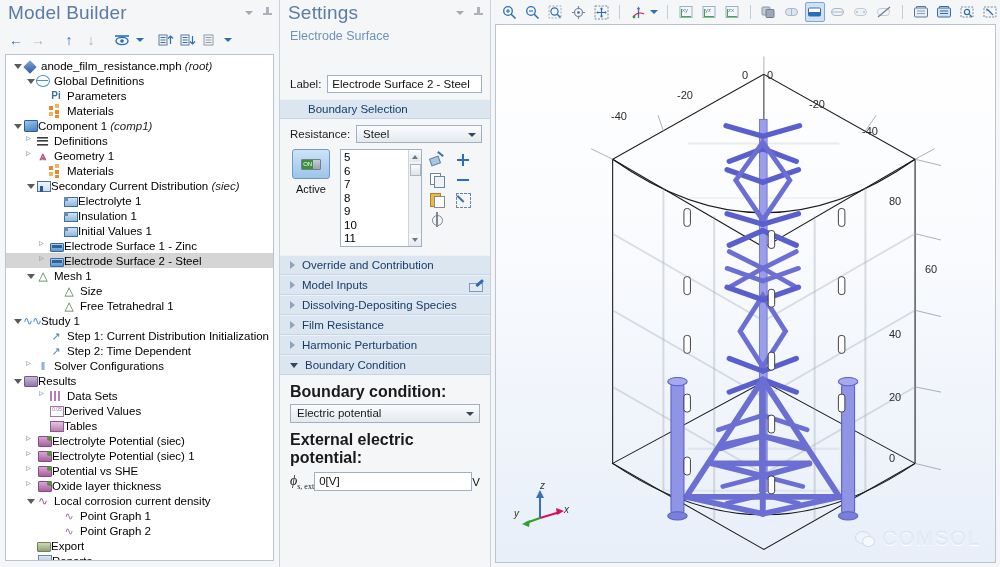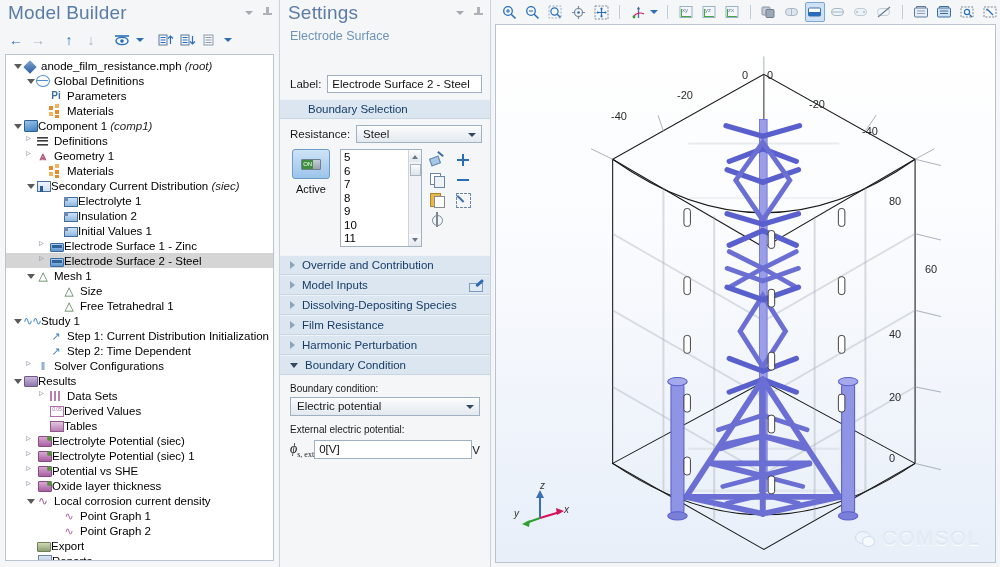--- a/index.html
+++ b/index.html
@@ -204,21 +204,21 @@
   .copy-ic::after{content:"";position:absolute;left:6px;top:5px;width:9px;height:10px;border:1px solid #6b86a5;background:#eef3f8;}
   .paste-ic::before{content:"";position:absolute;left:2px;top:2px;width:9px;height:12px;background:#e8b84b;border:1px solid #a8862c;}
   .paste-ic::after{content:"";position:absolute;left:6px;top:5px;width:9px;height:10px;background:#fff;border:1px solid #8a8a8a;}
   .target-ic::before{content:"";position:absolute;left:4px;top:4px;width:9px;height:9px;border:1.5px solid #7a8796;border-radius:50%;}
   .target-ic::after{content:"";position:absolute;left:8px;top:1px;width:1.5px;height:15px;background:#7a8796;
     box-shadow: -7px 7px 0 -6.25px #7a8796;}
   .clear-ic::before{content:"";position:absolute;left:2px;top:2px;width:13px;height:13px;border:1px dashed #6b86a5;}
   .clear-ic::after{content:"";position:absolute;left:4px;top:4px;width:9px;height:2px;background:#3d6fa8;transform:rotate(45deg);transform-origin:left top;}
 
   .field-block { padding: 8px 10px 0 10px; }
-  .fld-cap { font-size: 10px; color:#1a1a1a; margin-bottom: 3px; }
+  .fld-cap { font-size: 16px; color:#1a1a1a; margin-bottom: 3px; font-weight: bold; }
   .phi-row { display:flex; align-items:center; gap:0; margin-top:5px; }
   .phi-sym { font-size: 14px; font-style: italic; font-family:"Liberation Serif", serif; white-space:nowrap;}
   .phi-sym sub { font-size: 8px; font-style: normal; }
   .unit { font-size: 11.5px; color:#111; }
 
   
   #graphics { flex: 1 1 auto; background:#f4f6f8; }
   .gx-toolbar { height: 24px; flex:0 0 24px; display:flex; align-items:center; padding-left:8px; gap:3px; }
   .gtb { width:20px;height:20px;position:relative;cursor:pointer;display:flex;align-items:center;justify-content:center;}
   .gtb.active { background:#cfe2f5; border:1px solid #7aa7d4; border-radius:2px;}
@@ -338,21 +338,21 @@
             <div class="tlabel">Secondary Current Distribution<i> (siec)</i></div>
           </div>
           <div class="tnode" style="padding-left: 45px;">
             <div class="twist "></div>
             <div class="ticon ic-node"></div>
             <div class="tlabel">Electrolyte 1</div>
           </div>
           <div class="tnode" style="padding-left: 45px;">
             <div class="twist "></div>
             <div class="ticon ic-node"></div>
-            <div class="tlabel">Insulation 2</div>
+            <div class="tlabel">Insulation 1</div>
           </div>
           <div class="tnode" style="padding-left: 45px;">
             <div class="twist "></div>
             <div class="ticon ic-node"></div>
             <div class="tlabel">Initial Values 1</div>
           </div>
           <div class="tnode" style="padding-left: 32px;">
             <div class="twist closed"></div>
             <div class="ticon ic-bnd"></div>
             <div class="tlabel">Electrode Surface 1 - Zinc</div>

